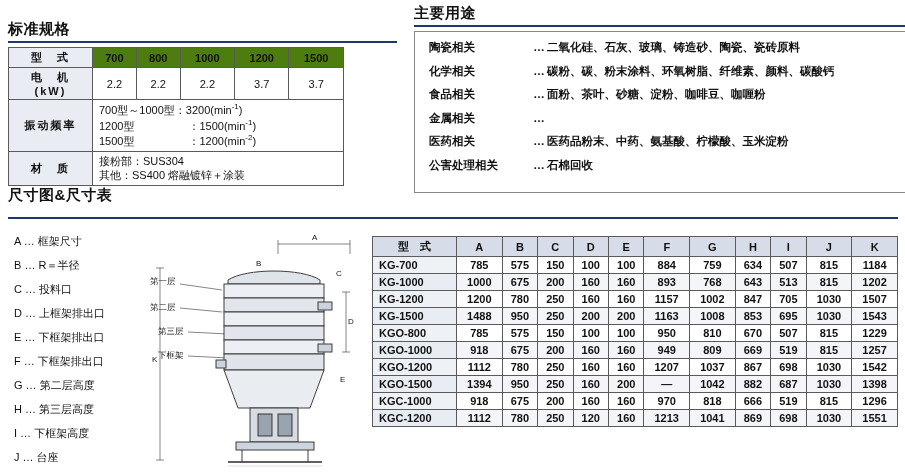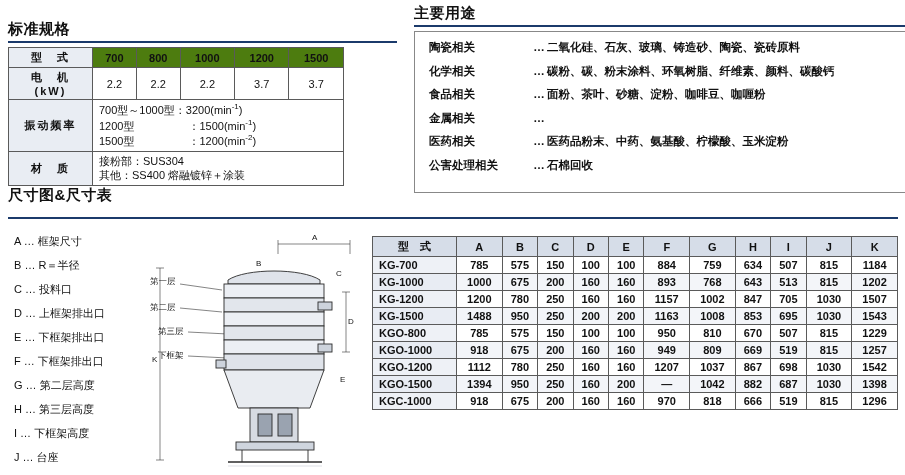--- a/index.html
+++ b/index.html
@@ -440,17 +440,31 @@
           <td>200</td>
           <td>160</td>
           <td>160</td>
           <td>970</td>
           <td>818</td>
           <td>666</td>
           <td>519</td>
           <td>815</td>
           <td>1296</td>
         </tr>
+        <tr>
+          <td class="model">KGC-1200</td>
+          <td>1112</td>
+          <td>780</td>
+          <td>250</td>
+          <td>120</td>
+          <td>160</td>
+          <td>1213</td>
+          <td>1041</td>
+          <td>869</td>
+          <td>698</td>
+          <td>1030</td>
+          <td>1551</td>
+        </tr>
       </tbody>
     </table>
   </div>
 
 </div>
 
 </body></html>

